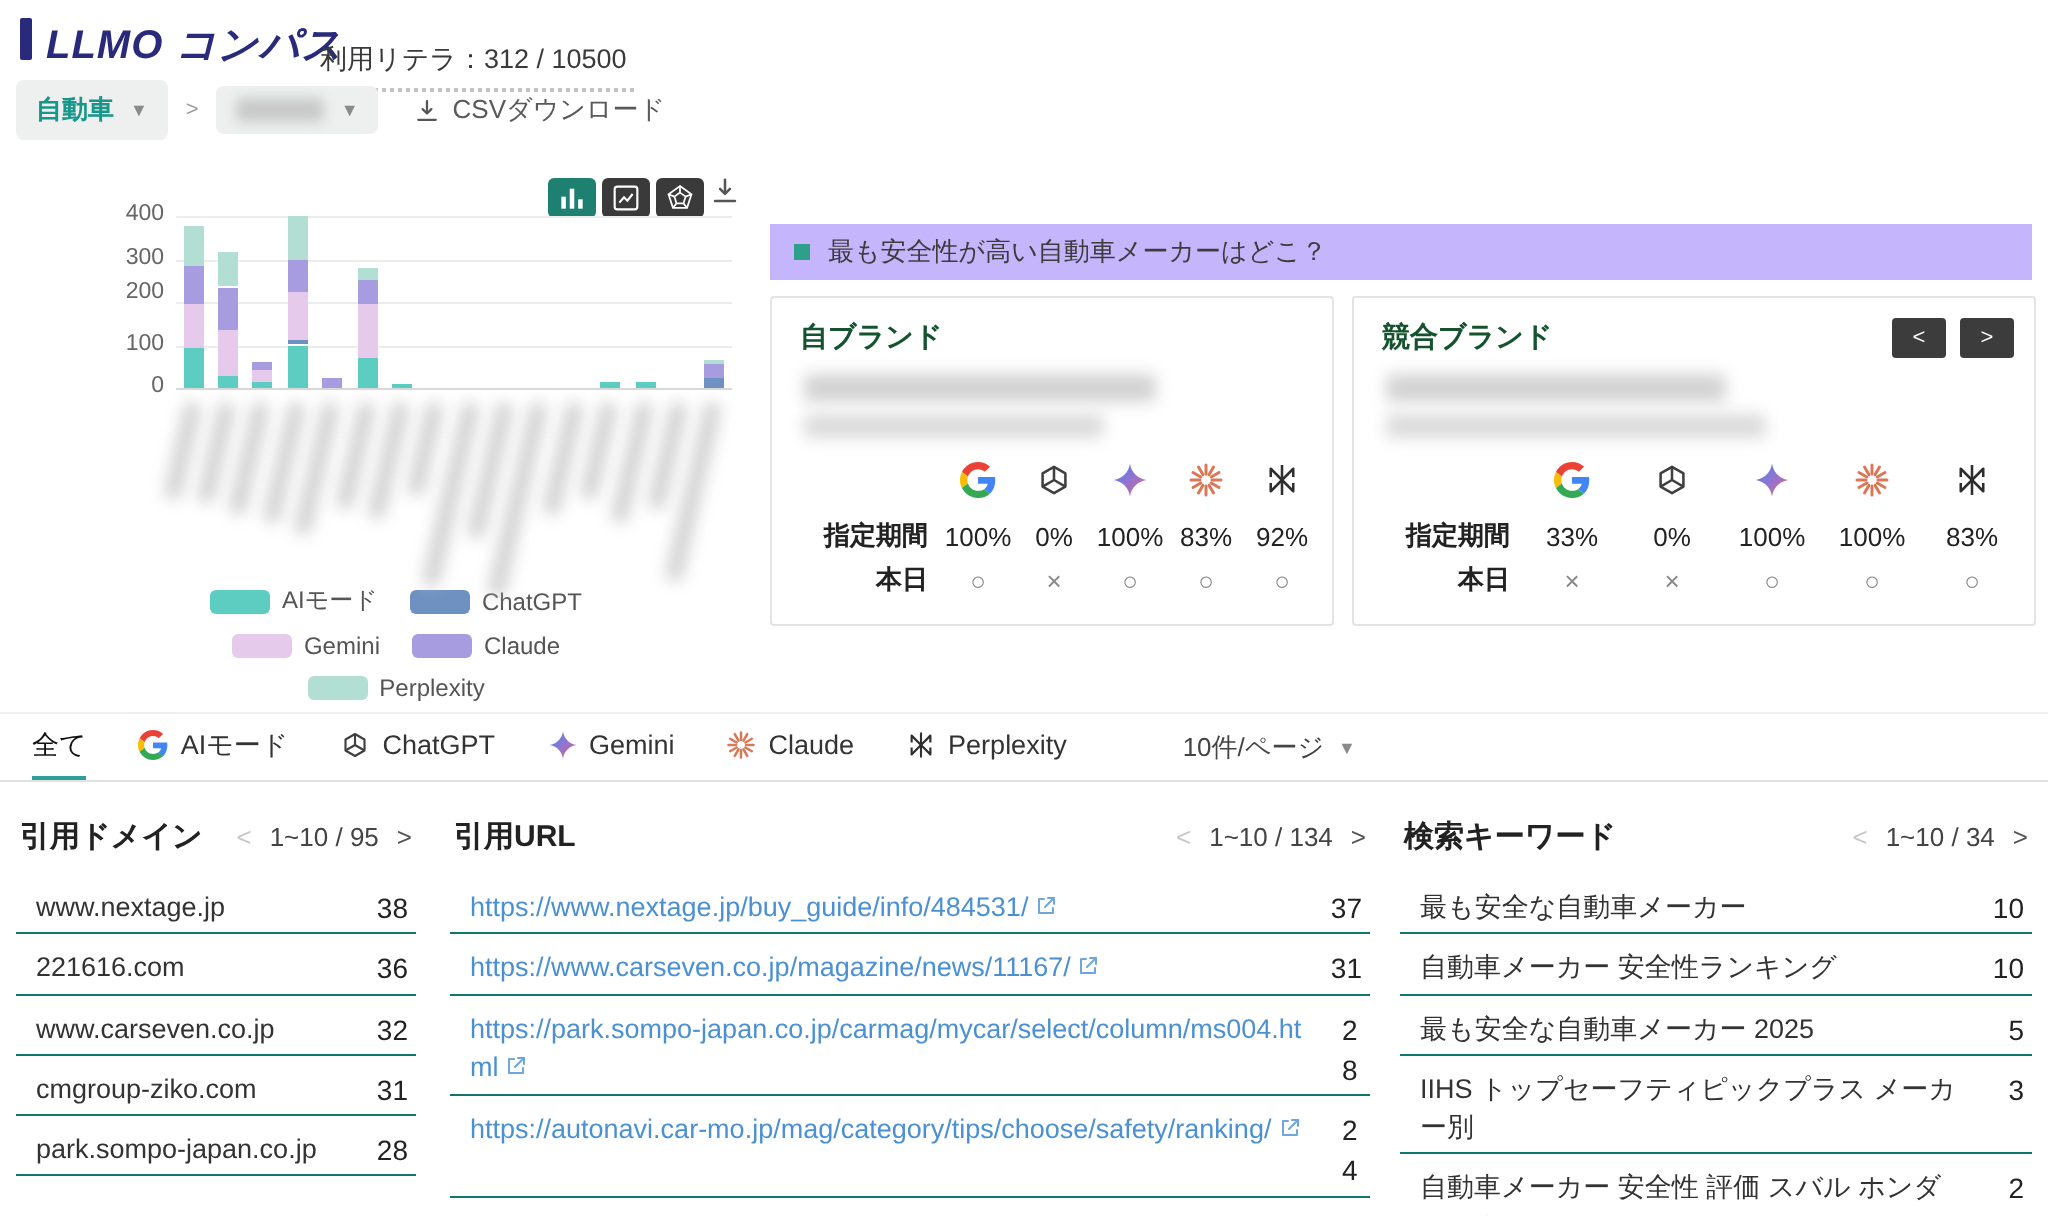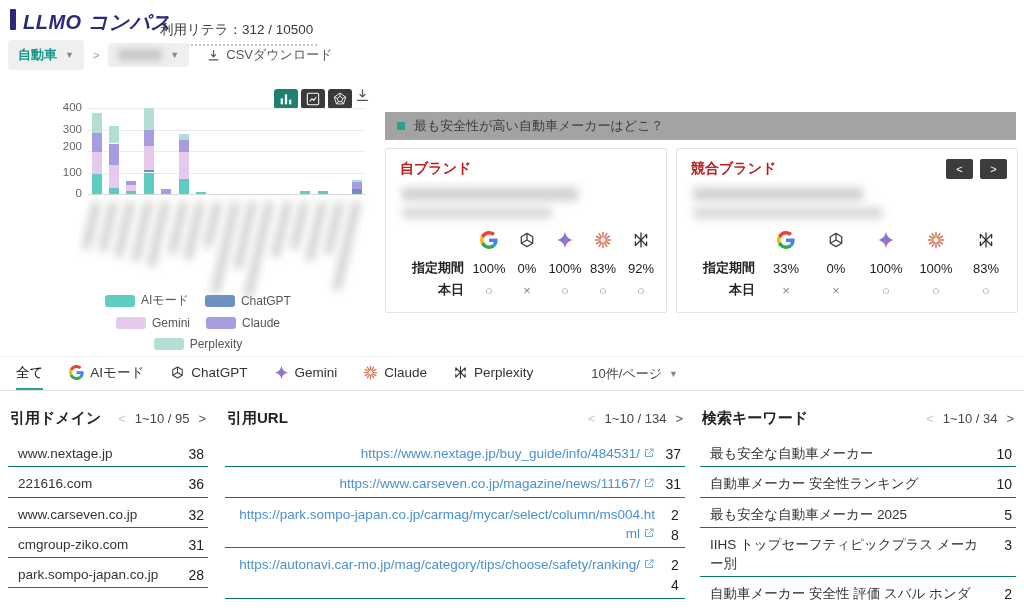--- a/index.html
+++ b/index.html
@@ -30,27 +30,27 @@
   .chart-dl{position:absolute;left:346px;top:3px;cursor:pointer;}
   .gridline{position:absolute;height:1px;background:#ececec;}
   .gridline.zero{background:#d9d9d9;}
   .ytick{position:absolute;width:36px;text-align:right;font-size:11.5px;color:#666;}
   .bar-seg{position:absolute;width:10px;}
   .xblob{position:absolute;width:8px;background:#bdbdbd;filter:blur(4px);border-radius:4px;opacity:.75;transform:rotate(13deg);transform-origin:top center;}
   #legend{position:absolute;left:62px;top:208px;width:256px;display:flex;flex-wrap:wrap;justify-content:center;column-gap:16px;row-gap:7px;font-size:12px;color:#555;}
   .leg-item{display:flex;align-items:center;gap:6px;}
   .leg-swatch{width:30px;height:12px;border-radius:3px;display:inline-block;}
   
-  .question-bar{left:385px;top:112px;width:631px;height:28px;background:#a3a3a3;display:flex;align-items:center;gap:9px;padding:0 12px;box-sizing:border-box;font-size:13px;color:#3c3c3c;}
+  .question-bar{left:385px;top:112px;width:631px;height:28px;background:#c4b5fd;display:flex;align-items:center;gap:9px;padding:0 12px;box-sizing:border-box;font-size:13px;color:#3c3c3c;}
   .q-square{width:8px;height:8px;background:#2ea089;flex:none;}
   
   .panel{border:1px solid #e3e3e3;border-radius:2px;background:#fff;}
   #own-panel{left:385px;top:148px;width:280px;height:163px;}
   #comp-panel{left:676px;top:148px;width:340px;height:163px;}
-  .panel-title{position:absolute;left:14px;top:11px;font-size:14px;font-weight:bold;color:#b91c1c;}
+  .panel-title{position:absolute;left:14px;top:11px;font-size:14px;font-weight:bold;color:#14532d;}
   .panel-nav{position:absolute;right:10px;top:10px;display:flex;gap:7px;}
   .nav-btn{width:27px;height:20px;background:#3c3c3c;color:#fff;font-size:11px;border-radius:2px;display:flex;align-items:center;justify-content:center;cursor:pointer;}
   .bl1{position:absolute;left:16px;top:38px;height:14px;background:#d2d2d2;filter:blur(4px);border-radius:3px;}
   .bl2{position:absolute;left:16px;top:58px;height:12px;background:#dadada;filter:blur(4px);border-radius:3px;}
   .panel-grid{position:absolute;left:8px;right:6px;top:78px;display:grid;grid-template-columns:76px repeat(5,1fr);row-gap:4px;align-items:center;}
   .pg-label{font-size:13px;font-weight:bold;color:#222;text-align:right;padding-right:6px;}
   .pg-val{font-size:13px;color:#222;text-align:center;}
   .pg-icon{text-align:center;line-height:0;padding:4px 0 6px;}
   .pg-mark{font-size:13px;color:#888;text-align:center;}
   
@@ -66,21 +66,21 @@
   .thead{display:flex;justify-content:space-between;align-items:center;padding:7px 2px 9px 2px;}
   .ttitle{font-size:15px;font-weight:bold;color:#222;}
   .pagination{display:flex;align-items:center;gap:9px;font-size:13px;color:#444;}
   .pg-prev{color:#c8c8c8;cursor:pointer;}
   .pg-next{color:#555;cursor:pointer;}
   .trow{display:flex;justify-content:space-between;align-items:flex-start;border-bottom:1px solid #0f766e;padding:7px 4px 2px 10px;font-size:13.5px;line-height:1.45;}
   .trow .rname{color:#333;width:calc(100% - 34px);}
   .trow .rcount{color:#222;font-size:14px;text-align:right;min-width:20px;}
   .trow a{color:#4a90d2;text-decoration:none;word-break:break-all;}
   .rcount.wrap{min-width:10px;width:10px;word-break:break-all;text-align:left;}
-  .url-cell{width:calc(100% - 26px);text-align:right;}
+  .url-cell{width:calc(100% - 26px);}
   .ext{margin-left:3px;vertical-align:-1px;}
 </style>
 </head>
 <body>
 
 <svg width="0" height="0" style="position:absolute" aria-hidden="true">
   <defs>
     <linearGradient id="gemgrad" x1="0" y1="0" x2="1" y2="1">
       <stop offset="0" stop-color="#4285F4"></stop>
         <stop offset="0.55" stop-color="#9b72cb"></stop>

